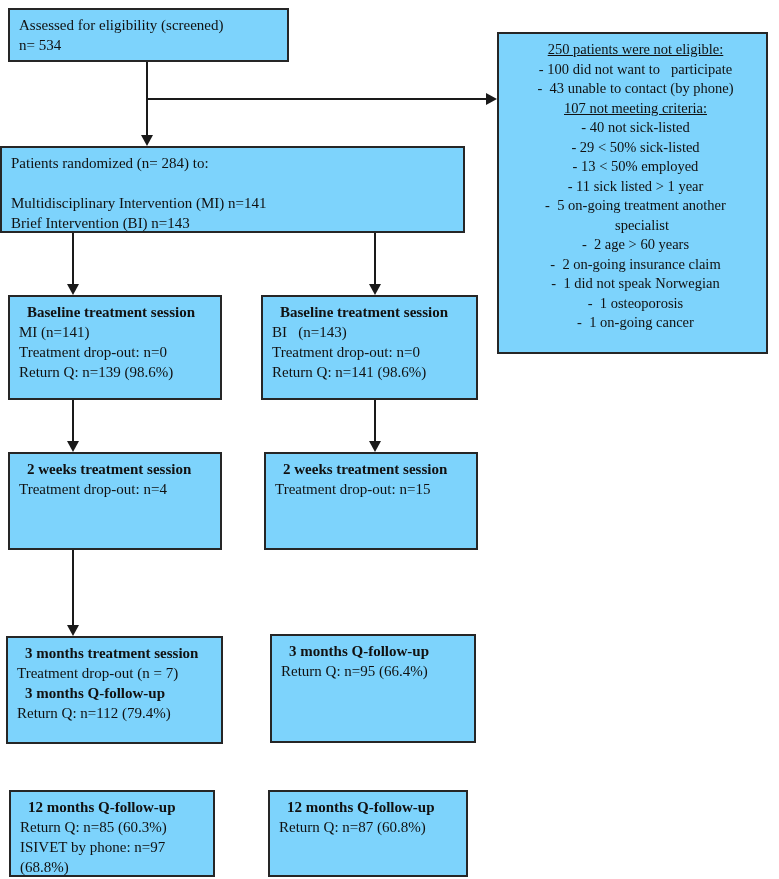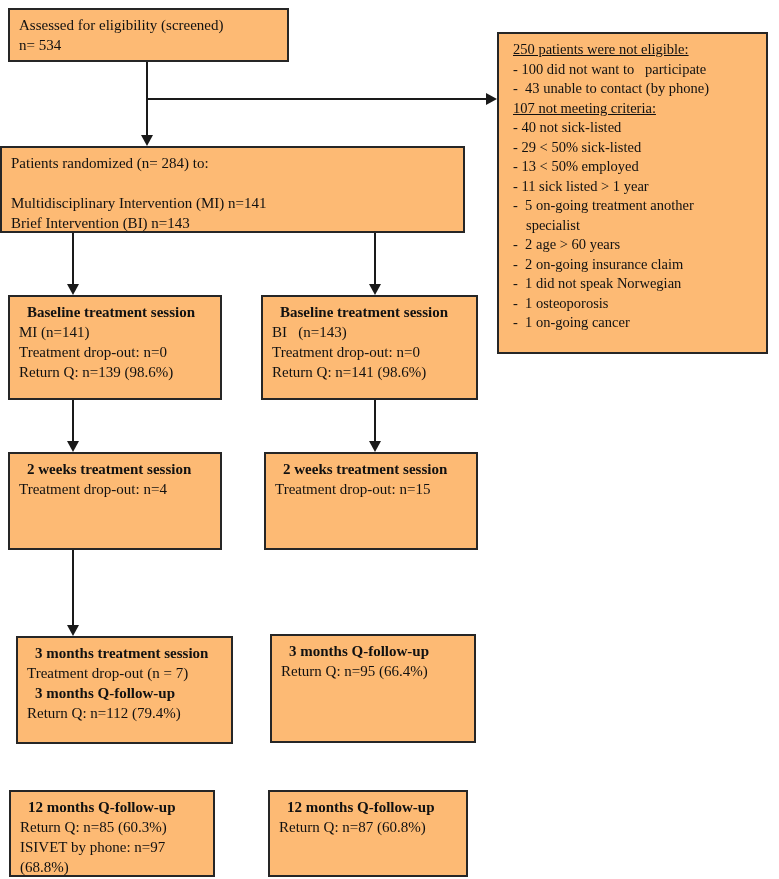--- a/index.html
+++ b/index.html
@@ -3,28 +3,28 @@
 <meta charset="utf-8">
 <style>
   html, body { margin:0; padding:0; background:#ffffff; }
   .canvas {
     position:relative; width:779px; height:879px; background:#ffffff;
     font-family:"Liberation Serif","DejaVu Serif",serif; color:#111111;
     overflow:hidden;
   }
   .box {
     position:absolute; box-sizing:border-box;
-    border:2px solid #262626; background:#fdba74;
+    border:2px solid #262626; background:#7dd3fc;
     padding:5px 9px;
   }
   .ln { white-space:pre; font-size:15px; line-height:20px; }
   .b { font-weight:bold;margin-left:8px; }
   .u { text-decoration:underline; }
   .sp { height:20px; }
-  .small .ln { font-size:14.5px; line-height:19.5px; }
+  .small .ln { font-size:14.5px; line-height:19.5px;text-align:center; }
   .wrap-indent { padding-left:13px; }
   .vline { position:absolute; width:2px; background:#1a1a1a; }
   .hline { position:absolute; height:2px; background:#1a1a1a; }
   .ah-down {
     position:absolute; width:0; height:0;
     border-left:6px solid transparent; border-right:6px solid transparent;
     border-top:11px solid #1a1a1a;
   }
   .ah-right {
     position:absolute; width:0; height:0;
@@ -84,21 +84,21 @@
   <div class="box" style="left:8px; top:452px; width:214px; height:98px;">
     <div class="ln b">2 weeks treatment session</div>
     <div class="ln">Treatment drop-out: n=4</div>
   </div>
 
   <div class="box" style="left:264px; top:452px; width:214px; height:98px;">
     <div class="ln b">2 weeks treatment session</div>
     <div class="ln">Treatment drop-out: n=15</div>
   </div>
 
-  <div class="box" style="left:16px; top:636px; width:217px; height:108px;">
+  <div class="box" style="left:6px; top:636px; width:217px; height:108px;">
     <div class="ln b">3 months treatment session</div>
     <div class="ln">Treatment drop-out (n = 7)</div>
     <div class="ln b">3 months Q-follow-up</div>
     <div class="ln">Return Q: n=112 (79.4%)</div>
   </div>
 
   <div class="box" style="left:270px; top:634px; width:206px; height:109px;">
     <div class="ln b">3 months Q-follow-up</div>
     <div class="ln">Return Q: n=95 (66.4%)</div>
   </div>

